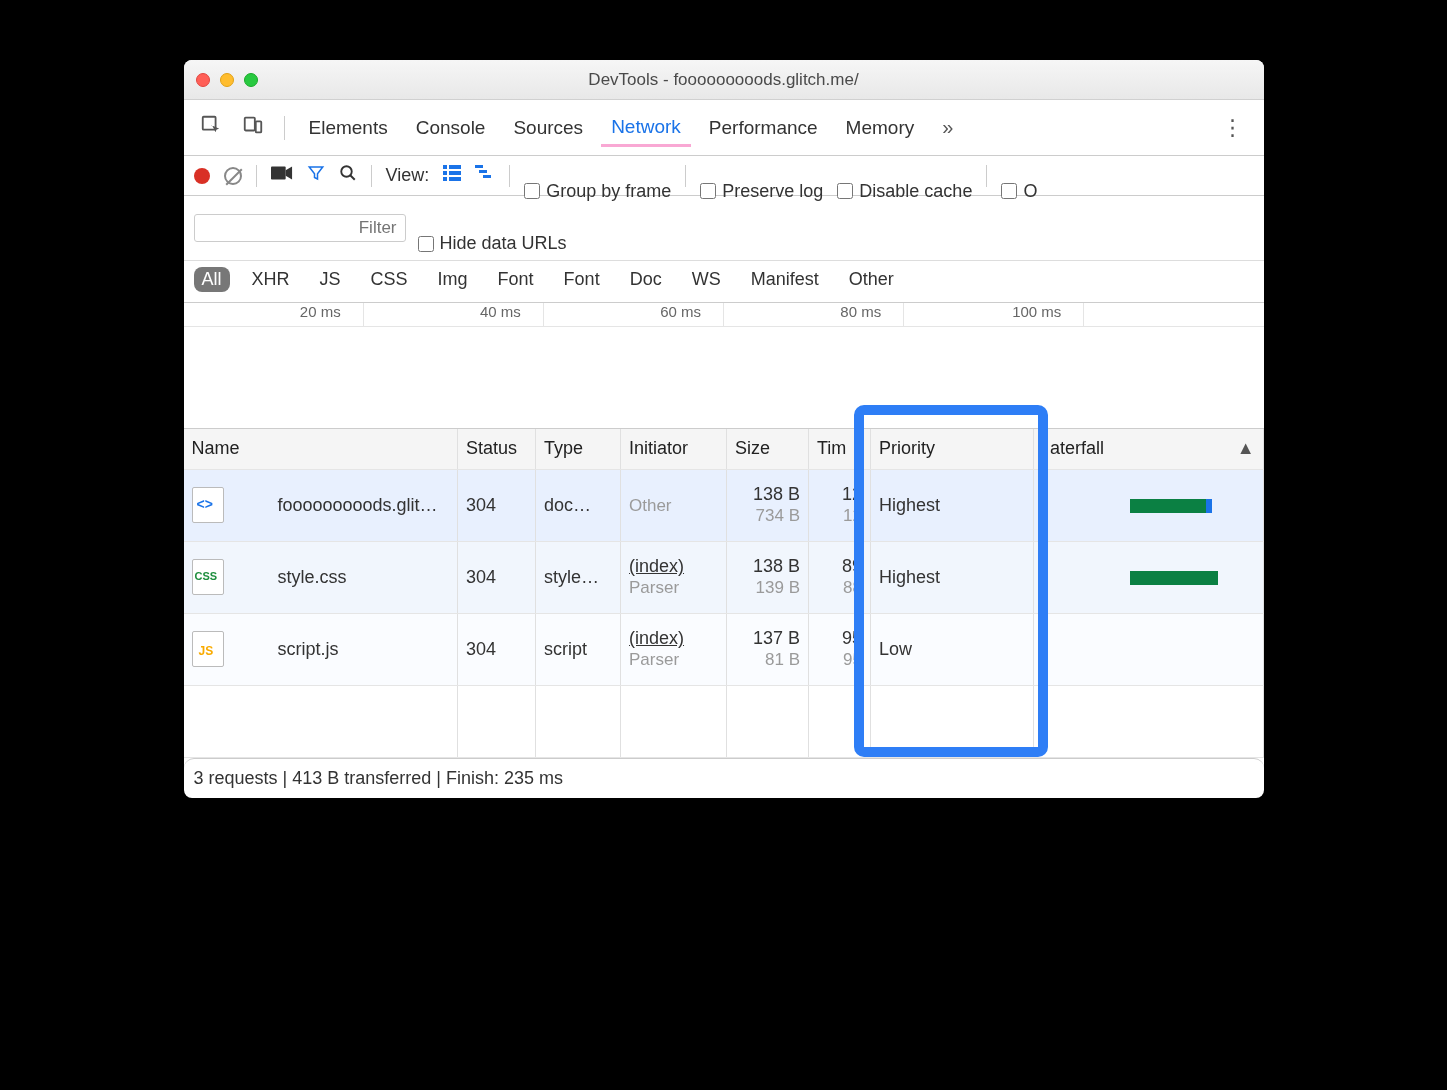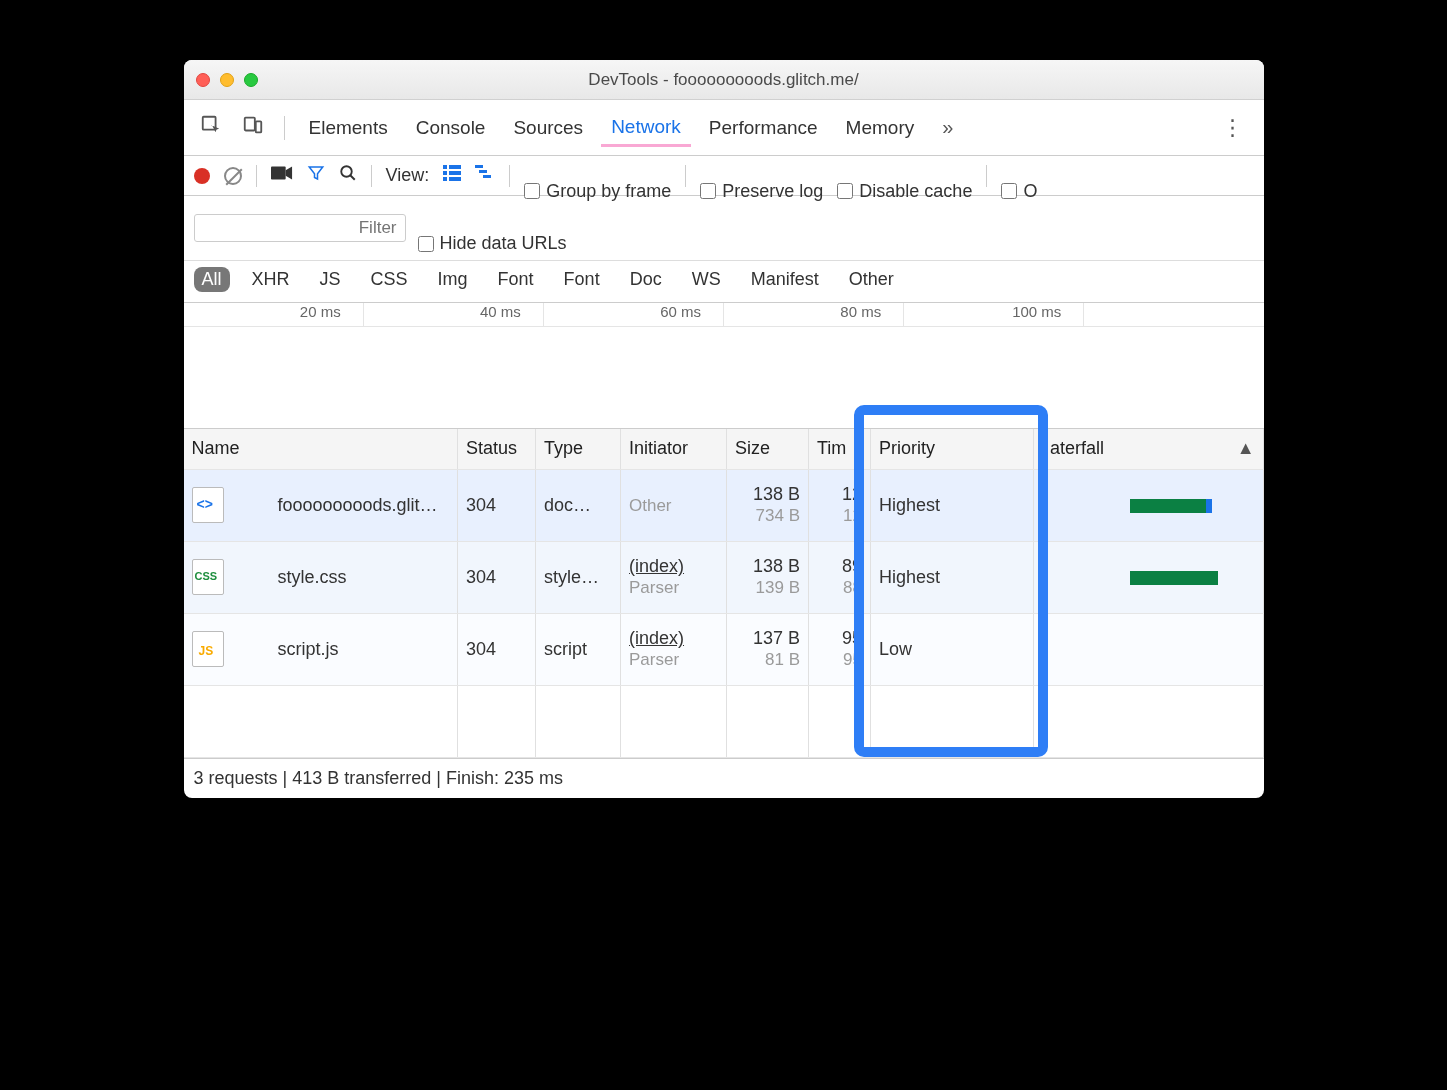--- a/index.html
+++ b/index.html
@@ -154,21 +154,21 @@
   .bar-wf { height:14px; background:#0b8043; display:inline-block; vertical-align:middle;}
   .bar-wf.blue { background:#1a73e8;}
   
   .highlight {
     position:absolute; border:10px solid #2e7ef6; border-radius:10px;
     pointer-events:none;
   }
   
   .summary {
     border-top:1px solid #ccc; height:40px; padding:16px 10px;
-    display:flex; align-items:center; font-size:18px; color:#333;
+    display:flex; align-items:center; font-size:18px; color:#333;border-radius:10px;
   }
 </style>
 </head>
 <body>
 
 <div class="window">
 
   <div class="titlebar">
     <div class="traffic">
       <div class="dot red"></div>

